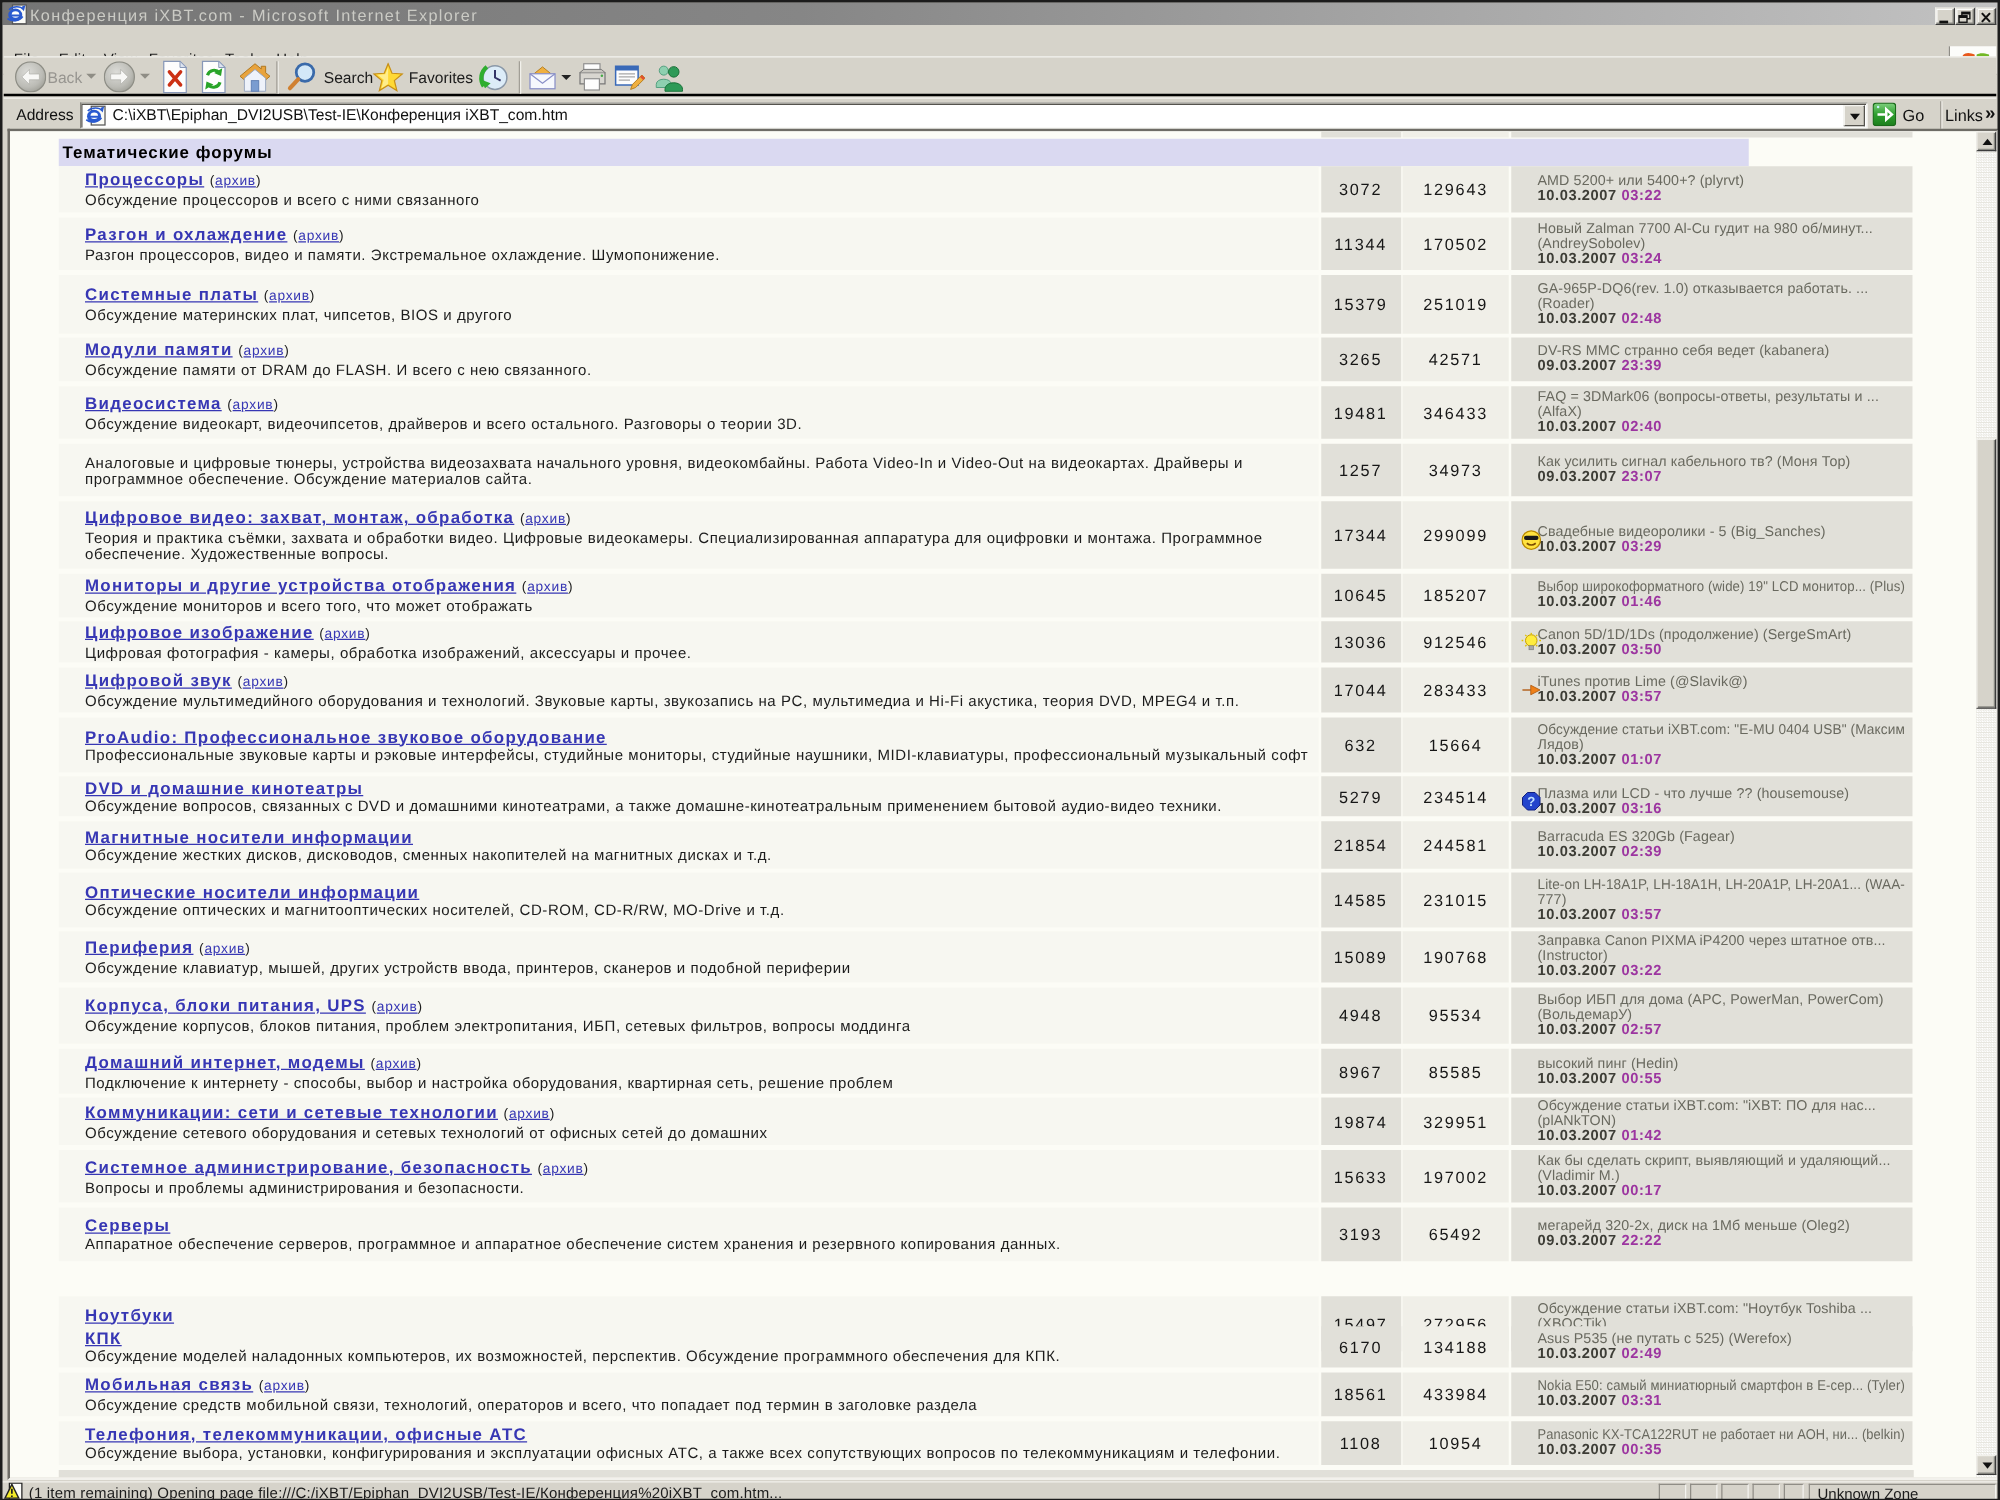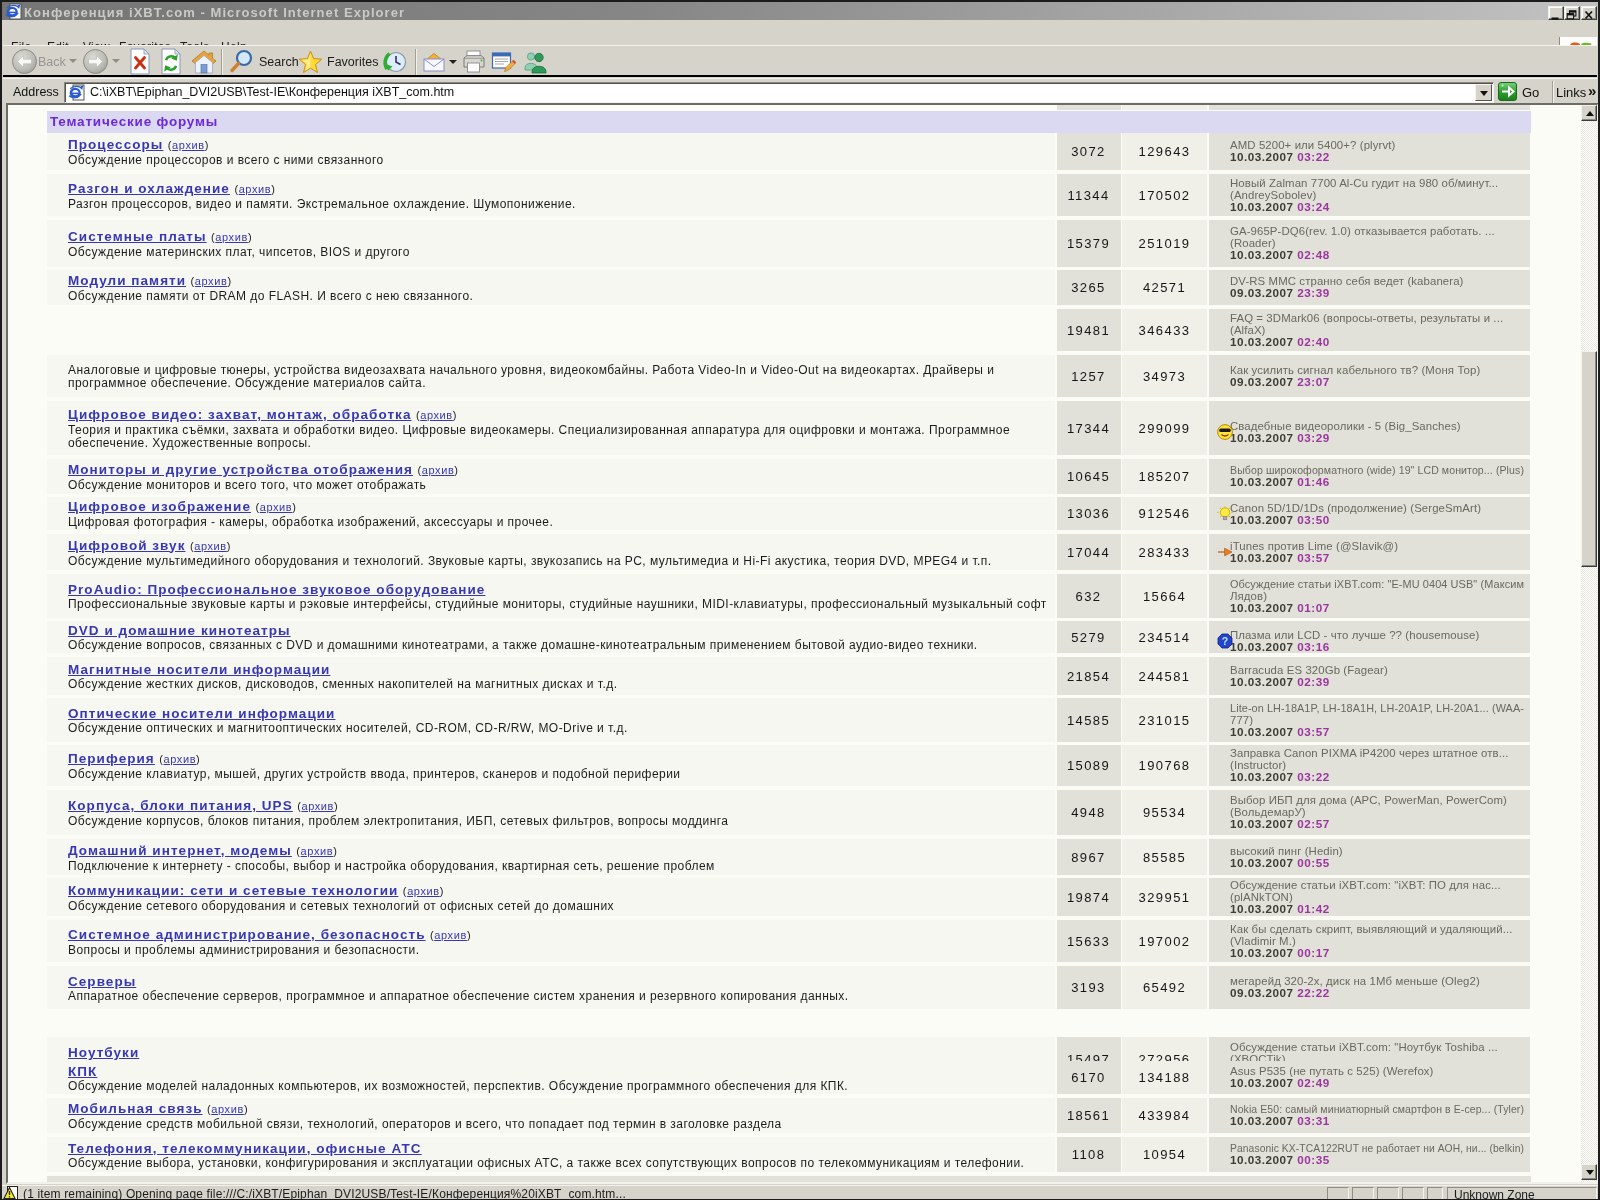--- a/index.html
+++ b/index.html
@@ -1,21 +1,21 @@
 <!DOCTYPE html>
 <html><head><meta charset="utf-8"><style>
 *{margin:0;padding:0;box-sizing:border-box}
 html,body{width:1600px;height:1200px;overflow:hidden}
 body{font-family:"Liberation Sans",sans-serif;background:#d6d3ca;position:relative}
 #oframe{position:absolute;left:0;top:0;width:1600px;height:1200px;border:2px solid #1c1c1c;border-bottom-width:1px;z-index:50;pointer-events:none}
 .abs{position:absolute}
 
 #titlebar{position:absolute;left:2px;top:2px;right:2px;height:18px;
  background:linear-gradient(90deg,#757575,#868686 40%,#a3a3a3 68%,#c2c2c2);}
-#titlebar .ttext{position:absolute;left:22px;top:2.5px;font-size:13px;font-weight:bold;color:#cbcbc5;letter-spacing:1.05px;white-space:nowrap}
+#titlebar .ttext{position:absolute;left:22px;top:2.5px;font-size:13px;font-weight:normal;color:#cbcbc5;letter-spacing:1.05px;white-space:nowrap}
 .wbtn{position:absolute;top:4px;width:16px;height:14px;background:#d6d3ca;
  border:1px solid;border-color:#efeee9 #3c3c3c #3c3c3c #efeee9;box-shadow:inset -1px -1px 0 #8a8a84, inset 1px 1px 0 #fdfdfb}
 #menubar{position:absolute;left:3px;top:36px;right:3px;height:24px;background:#d6d3ca;border-bottom:1px solid #8f8d86}
 .mitem{position:absolute;top:0;height:23px;line-height:23px;font-size:12px;color:#1c1c1c;letter-spacing:0.3px}
 #throb{position:absolute;right:0px;top:1px;width:38px;height:22px;background:#fcfcfa;border-left:1px solid #8f8d86}
 #toolbar{position:absolute;left:3px;top:45px;right:3px;height:32px;background:#d6d3ca;border-top:1px solid #f4f3ef;border-bottom:2px solid #000000}
 .tsep{position:absolute;top:3px;height:26px;width:2px;border-left:1px solid #a29f97;border-right:1px solid #f2f1ec}
 .tlabel{position:absolute;top:9px;font-size:12.5px;color:#1c1c1c}
 .tlabel.dis{color:#979590}
 .drop{position:absolute;width:0;height:0;border-left:4px solid transparent;border-right:4px solid transparent;border-top:4px solid #5a5a54;top:28px}
@@ -48,21 +48,21 @@
 .flink{font-size:13.5px;font-weight:bold;color:#3737b4;text-decoration:underline;letter-spacing:1.05px}
 .larch{font-size:11px;color:#1c1c1c;letter-spacing:0.6px}
 .larch u{color:#3737b4}
 .l1{line-height:15px;white-space:nowrap}
 .desc{font-size:12px;color:#1c1c1c;line-height:13px;white-space:nowrap;margin-top:1px;letter-spacing:0.45px}
 .t1{font-size:11.4px;color:#69695f;line-height:12px;white-space:nowrap;letter-spacing:0.1px}
 .tw{display:inline-block;white-space:nowrap}
 .t2{font-size:11.7px;font-weight:bold;color:#3d3d36;line-height:12.5px;white-space:nowrap;letter-spacing:0.5px}
 .t2 b{color:#9c35a0}
 .ticon{position:absolute;left:5px}
-#thead{position:absolute;left:39px;top:5.5px;width:1484px;height:22.5px;background:#dad9f1;line-height:22.5px;font-size:13.5px;font-weight:bold;color:#6d28d9;padding-left:3px;letter-spacing:0.8px}
+#thead{position:absolute;left:39px;top:5.5px;width:1352px;height:22.5px;background:#dad9f1;line-height:22.5px;font-size:13.5px;font-weight:bold;color:#000000;padding-left:3px;letter-spacing:0.8px}
 #tfoot{position:absolute;left:39px;top:1071px;width:1484px;height:6px;background:#e1e0d9}
 </style></head><body>
 
 <div id="oframe"></div>
 <div id="titlebar">
 <div class="abs" style="left:3px;top:1px"><svg width="17" height="17" viewBox="0 0 17 17">
         <rect x="5" y="1" width="11" height="15" fill="#fbfbf6" stroke="#555" stroke-width="1"></rect>
         <g>
           <ellipse cx="7.2" cy="9" rx="5.6" ry="5.2" fill="#2a5ad0"></ellipse>
           <ellipse cx="7.4" cy="8.6" rx="3" ry="2.6" fill="#fff"></ellipse>
@@ -270,20 +270,24 @@
         <div class="desc">Обсуждение памяти от DRAM до FLASH. И всего с нею связанного.</div>
       </div>
 <div class="c2">3265</div>
 <div class="c3">42571</div>
 <div class="c4" style="padding-top:0px">
         <div class="t1"><span class="tw">DV-RS MMC странно себя ведет (kabanera)</span></div>
         <div class="t2">09.03.2007 <b>23:39</b></div>
       </div>
 </div>
 <div class="row" style="top:204px;height:42px">
+<div class="c1">
+        <div class="l1"><span class="flink">Видеосистема</span> <span class="larch">(<u>архив</u>)</span></div>
+        <div class="desc">Обсуждение видеокарт, видеочипсетов, драйверов и всего остального. Разговоры о теории 3D.</div>
+      </div>
 <div class="c2">19481</div>
 <div class="c3">346433</div>
 <div class="c4" style="padding-top:0px">
         <div class="t1"><span class="tw">FAQ = 3DMark06 (вопросы-ответы, результаты и ...</span></div>
         <div class="t1"><span class="tw">(AlfaX)</span></div>
         <div class="t2">10.03.2007 <b>02:40</b></div>
       </div>
 </div>
 <div class="row" style="top:250px;height:42px">
 <div class="c1">

